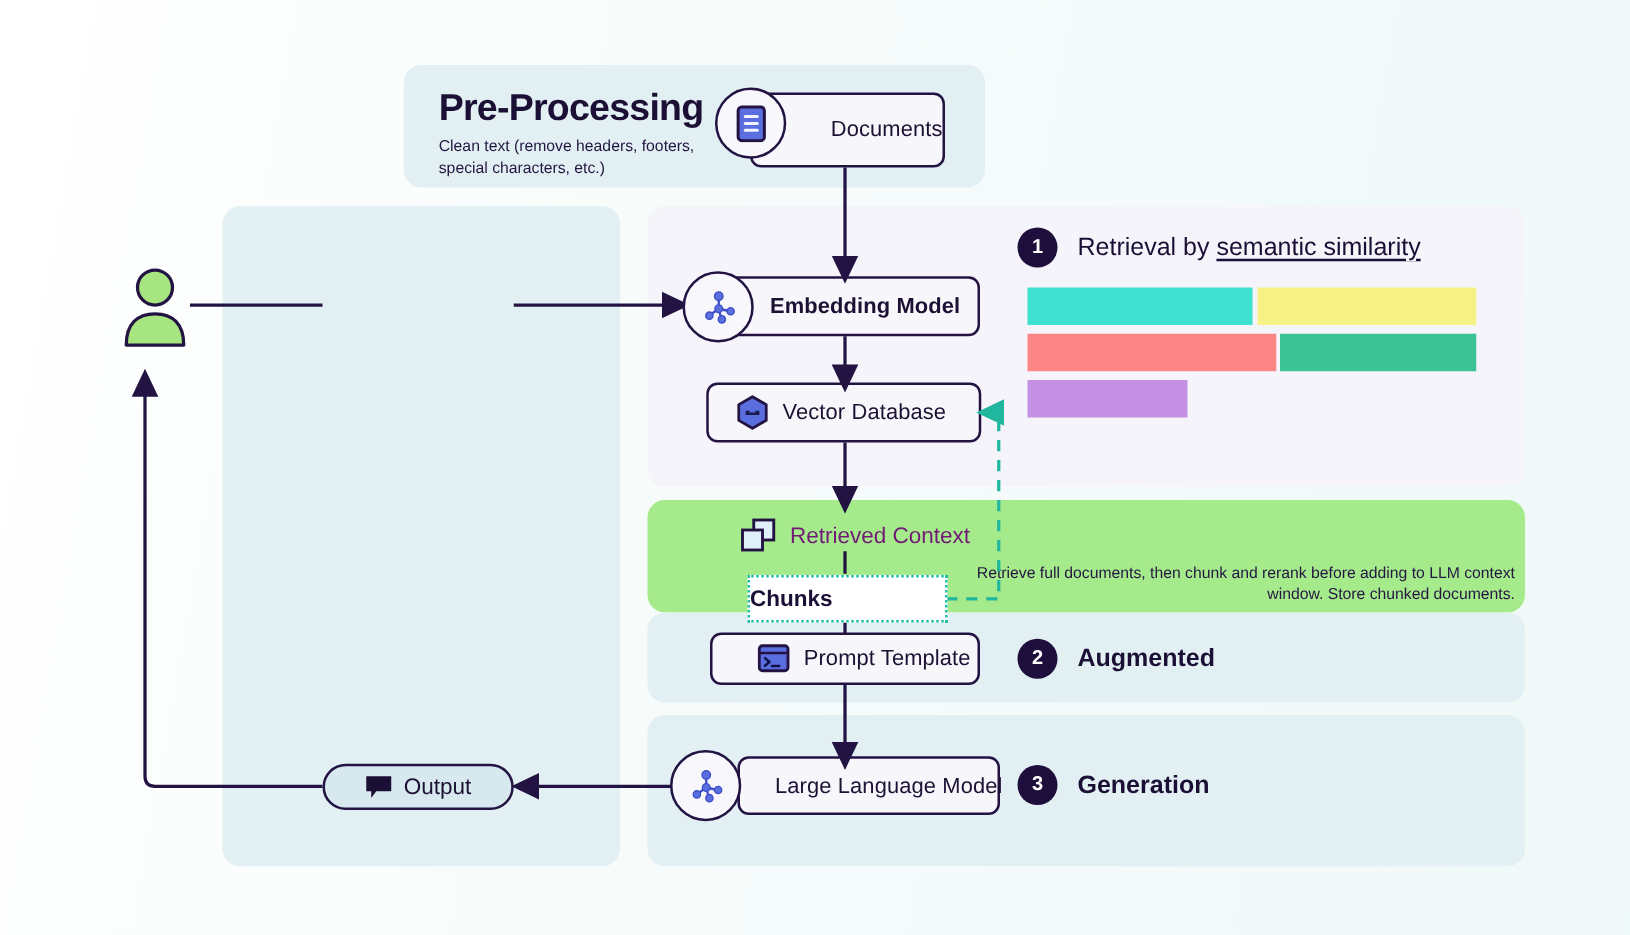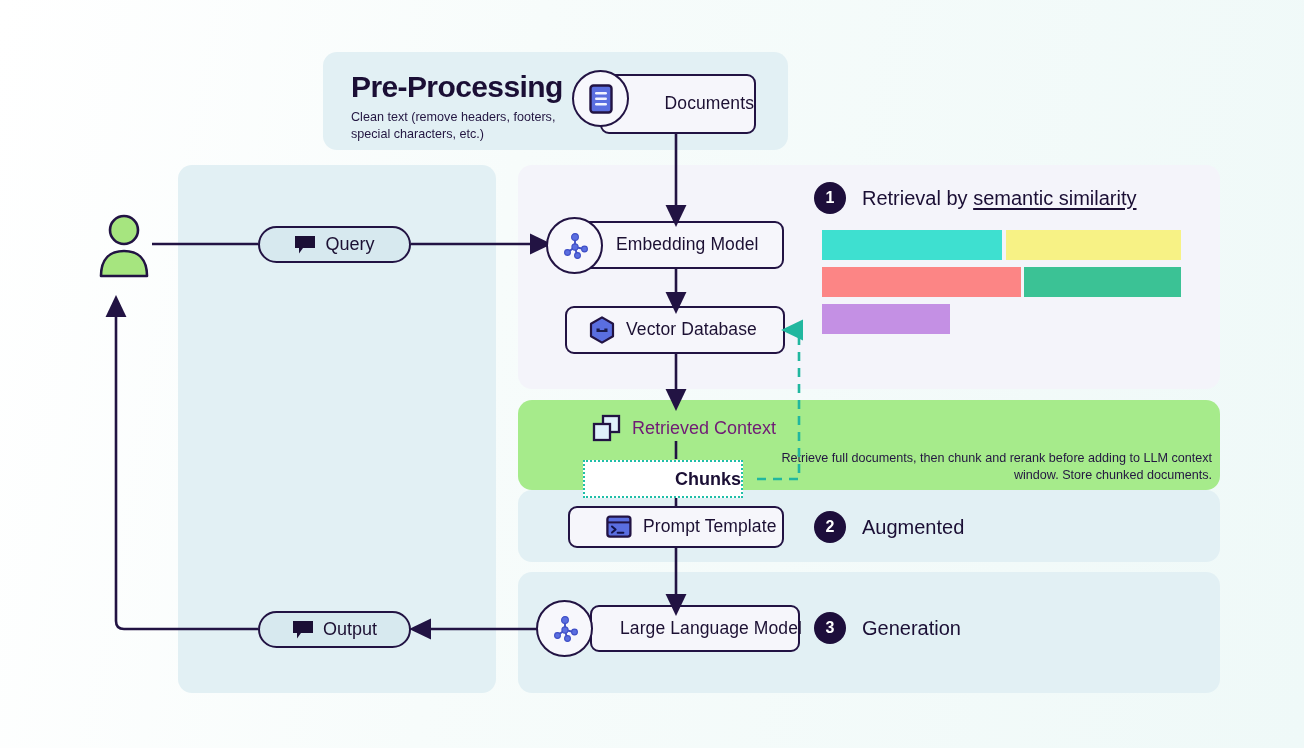--- a/index.html
+++ b/index.html
@@ -86,36 +86,36 @@
 
   
   .steprow { position: absolute; display:flex; align-items:center; gap:16px; }
   .badge {
     width:32px; height:32px; border-radius:50%;
     background:#1d0e3b; color:#fff;
     font-size:16px; font-weight:bold;
     display:flex; align-items:center; justify-content:center;
     flex: 0 0 auto;
   }
-  .steplabel { font-size:20px; color:#1b0f35; font-weight:normal; white-space:nowrap; }
+  .steplabel { font-size:20px; color:#1b0f35; font-weight:bold; white-space:nowrap; }
   #step1 { left:814px; top:182px; }
   #step1 .steplabel { font-weight:normal; }
   #step1 .under { text-decoration: underline; text-underline-offset: 3px; }
   #step2 { left:814px; top:511px; }
   #step3 { left:814px; top:612px; }
 
   
   .bar { position:absolute; height:30px; }
 
   
   #chunks-box {
-    position:absolute; left:583px; top:460px; width:160px; height:38px;
+    position:absolute; left:598px; top:460px; width:160px; height:38px;
     border: 2.4px dotted #1fbfa8;
     background:#ffffff;
-    display:flex; align-items:center; justify-content:flex-end;
+    display:flex; align-items:center; justify-content:flex-start;
     font-size:18px; font-weight:bold; color:#1b0f35;
     z-index: 4;
   }
 
   
   svg.edges { position:absolute; inset:0; width:1304px; height:748px; pointer-events:none; z-index:2; }
   .ln { stroke:#221343; stroke-width:2.6px; fill:none; }
   .ln-dash { stroke:#21b79f; stroke-width:2.6px; fill:none; stroke-dasharray:9 7; stroke-linecap:butt; }
 
   
@@ -186,35 +186,29 @@
     </svg>
   </div>
 
   <div style="position:absolute; left:96px; top:212px; width:56px; height:68px;">
     <svg class="ico" width="56" height="68" viewBox="0 0 56 68" aria-hidden="true">
       <circle cx="28" cy="18" r="14" fill="#a6e57f" stroke="#221343" stroke-width="2.6"></circle>
       <path d="M5,64 C5,47 14,39 28,39 C42,39 51,47 51,64 Z" fill="#a6e57f" stroke="#221343" stroke-width="2.6" stroke-linejoin="round"></path>
     </svg>
   </div>
 
-  <div class="pill" id="pill-query" style="left:258px; top:226px; width:153px; height:37px;">
-    <svg class="ico" width="22" height="19" viewBox="0 0 22 19" aria-hidden="true">
-      <path d="M1,1 H21 V13 H9 L5,18.4 V13 H1 Z" fill="#1b0f35"></path>
-    </svg>
-    <span class="lbl">Query</span>
-  </div>
 
   <div class="pill" id="pill-output" style="left:258px; top:611px; width:153px; height:37px;">
     <svg class="ico" width="22" height="19" viewBox="0 0 22 19" aria-hidden="true">
       <path d="M1,1 H21 V13 H9 L5,18.4 V13 H1 Z" fill="#1b0f35"></path>
     </svg>
     <span class="lbl">Output</span>
   </div>
 
-  <div class="nodebox" id="node-embedding" style="left:568px; top:221px; width:216px; height:48px; padding-left:46px;">
+  <div class="nodebox" id="node-embedding" style="left:568px; top:221px; width:216px; height:48px; padding-left:46px;font-weight:bold;">
     <span class="lbl">Embedding Model</span>
   </div>
   <div class="circ" style="left:546px; top:217px; width:57px; height:57px;">
     <svg class="ico" width="32" height="32" viewBox="0 0 32 32" aria-hidden="true">
       <g stroke="#3f4fc6" stroke-width="1.9">
         <line x1="16" y1="8" x2="16" y2="17"></line>
         <line x1="16" y1="17" x2="25" y2="19"></line>
         <line x1="16" y1="17" x2="9" y2="22"></line>
         <line x1="16" y1="17" x2="18" y2="25"></line>
       </g>

